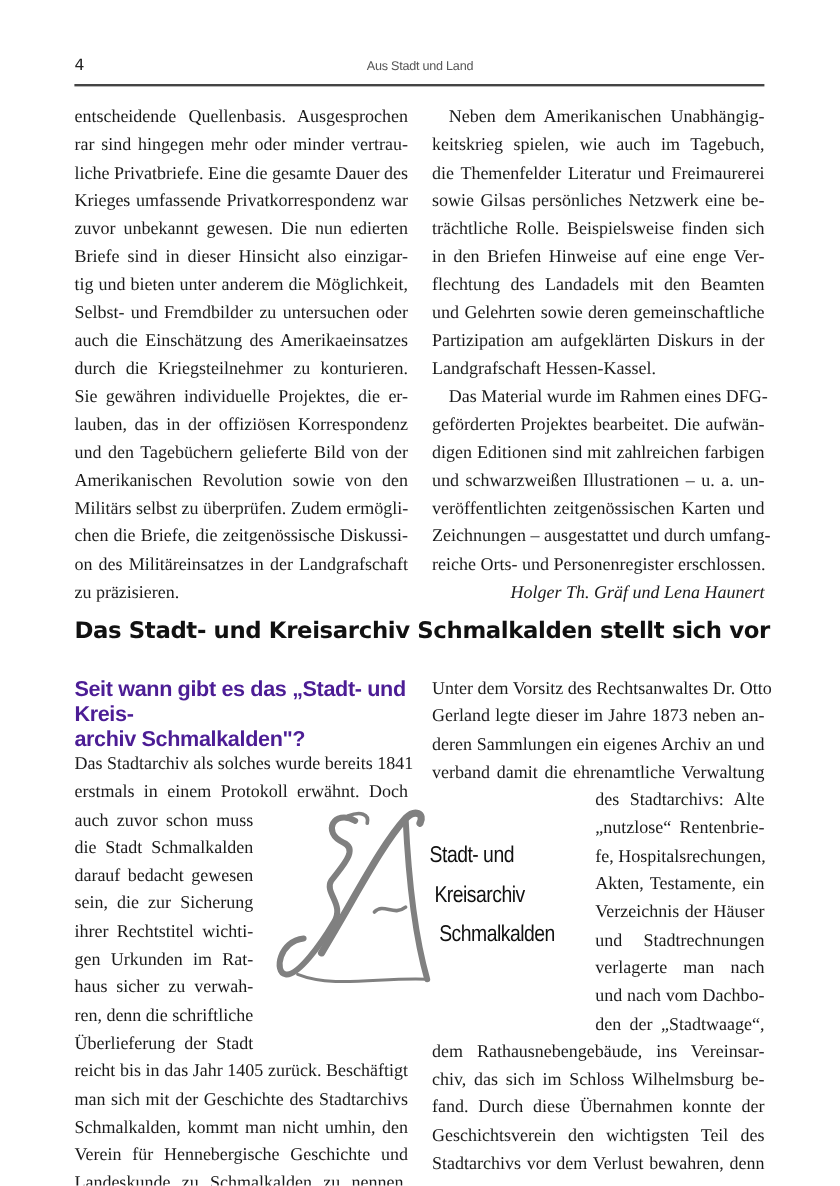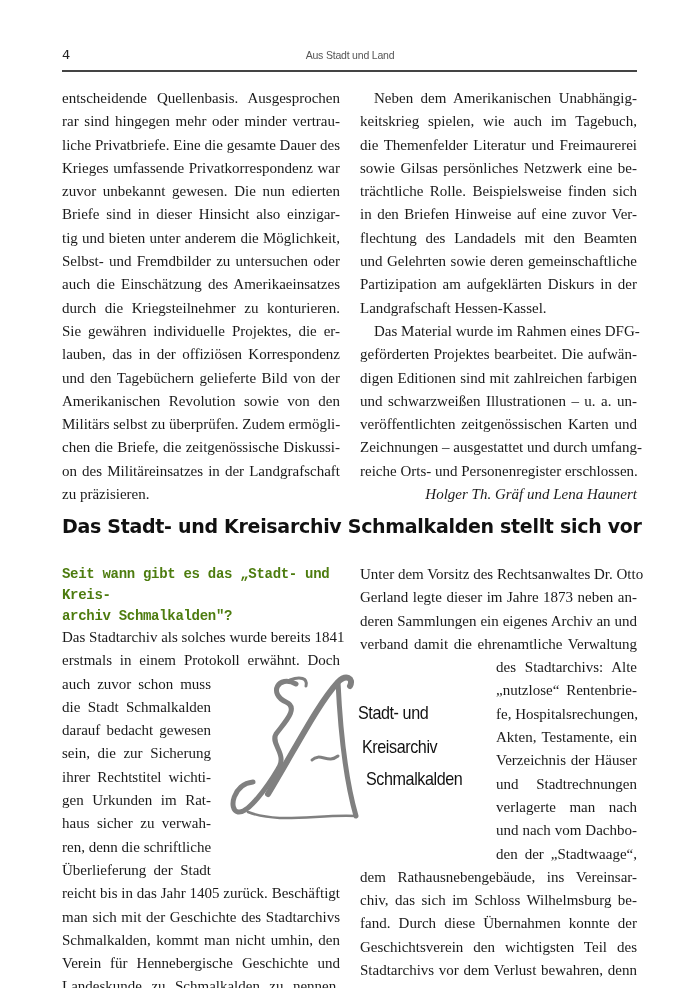--- a/index.html
+++ b/index.html
@@ -9,21 +9,21 @@
   .head-rule { position:absolute; left:62px; width:575px; top:70px; height:2px; background:#444; }
   .col { position:absolute; font-family:"Liberation Serif", serif; font-size:15px; line-height:23.3px; }
   .line { display:block; white-space:nowrap; text-align:justify; text-align-last:justify; height:23.3px; overflow:visible; }
   .line.last { text-align-last:left; }
   .line.indent { padding-left:14px; }
   .line.right { text-align:right; text-align-last:right; }
   .sig { font-style:italic; }
   .col1 { left:62px; top:87px; width:278px; }
   .col2 { left:360px; top:87px; width:277px; }
   .section-title { position:absolute; left:62px; top:515px; font-family:"DejaVu Sans", sans-serif; font-size:19px; font-weight:bold; color:#111; letter-spacing:-0.3px; }
-  .sub-head { position:absolute; left:62px; top:564px; width:280px; font-family:Liberation Mono, monospace; font-size:14px; font-weight:bold; line-height:21px; color:#4d7c0f; letter-spacing:-0.3px; }
+  .sub-head { position:absolute; left:62px; top:564px; width:280px; font-family:Liberation Sans, sans-serif; font-size:18px; font-weight:bold; line-height:21px; color:#4c1d95; letter-spacing:-0.3px; }
   .col3 { left:62px; top:598px; width:278px;margin-top:28px; }
   .col3 .short { width:149px; }
   .col4 { left:360px; top:563px; width:277px; }
   .col4 .short { margin-left:136px; }
   .logo { position:absolute; left:228px; top:664px; width:250px; height:170px; }
   .logo-text { position:absolute; font-family:"Liberation Sans", sans-serif; font-size:19px; color:#111; letter-spacing:-0.5px; transform:scaleX(0.85); transform-origin:left top; }
 </style>
 </head>
 <body>
 
@@ -50,21 +50,21 @@
     <span class="line">chen die Briefe, die zeitgenössische Diskussi-</span>
     <span class="line">on des Militäreinsatzes in der Landgrafschaft</span>
     <span class="line last">zu präzisieren.</span>
   </div>
 <div class="col col2" id="a1c2">
     <span class="line indent">Neben dem Amerikanischen Unabhängig-</span>
     <span class="line">keitskrieg spielen, wie auch im Tagebuch,</span>
     <span class="line">die Themenfelder Literatur und Freimaurerei</span>
     <span class="line">sowie Gilsas persönliches Netzwerk eine be-</span>
     <span class="line">trächtliche Rolle. Beispielsweise finden sich</span>
-    <span class="line">in den Briefen Hinweise auf eine zuvor Ver-</span>
+    <span class="line">in den Briefen Hinweise auf eine enge Ver-</span>
     <span class="line">flechtung des Landadels mit den Beamten</span>
     <span class="line">und Gelehrten sowie deren gemeinschaftliche</span>
     <span class="line">Partizipation am aufgeklärten Diskurs in der</span>
     <span class="line last">Landgrafschaft Hessen-Kassel.</span>
     <span class="line indent">Das Material wurde im Rahmen eines DFG-</span>
     <span class="line">geförderten Projektes bearbeitet. Die aufwän-</span>
     <span class="line">digen Editionen sind mit zahlreichen farbigen</span>
     <span class="line">und schwarzweißen Illustrationen – u. a. un-</span>
     <span class="line">veröffentlichten zeitgenössischen Karten und</span>
     <span class="line">Zeichnungen – ausgestattet und durch umfang-</span>

